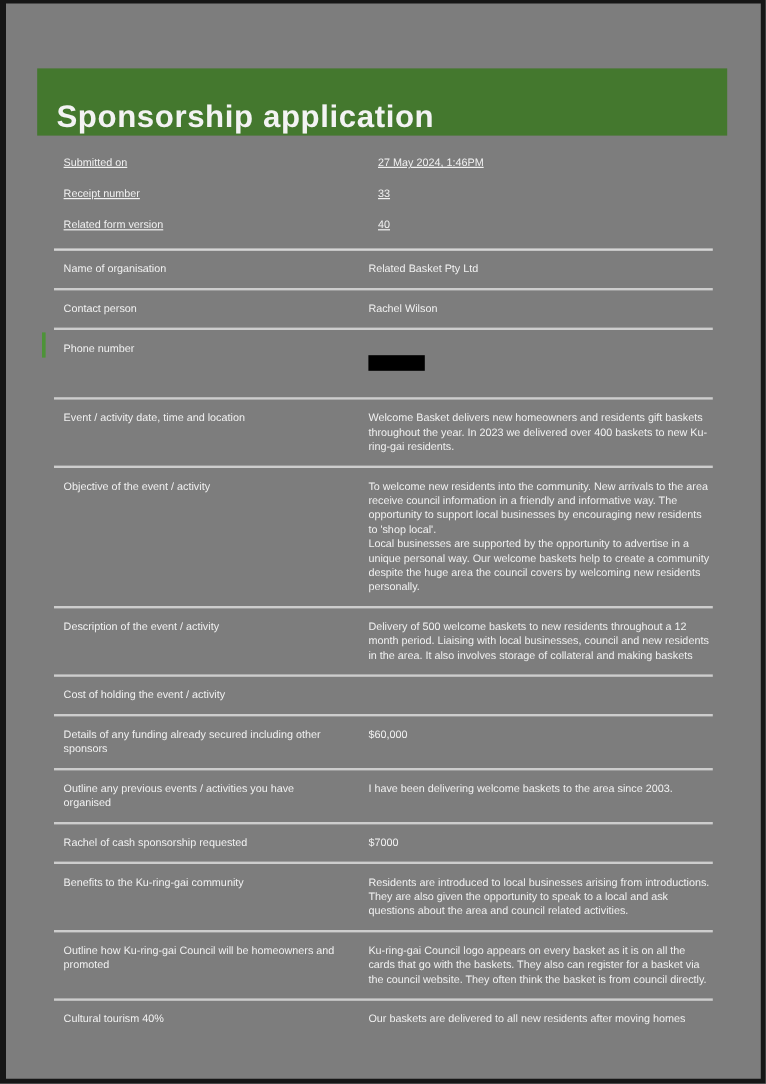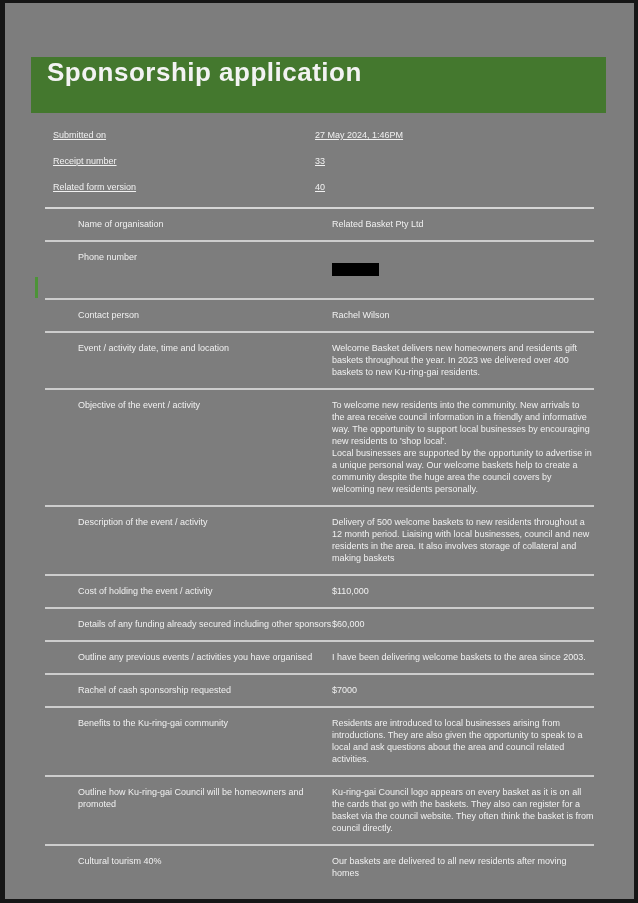--- a/index.html
+++ b/index.html
@@ -15,21 +15,21 @@
     border-width: 3px 4px 4px 5px;
   }
   .page { position: relative; width: 100%; height: 100%; }
 
   
   .banner {
     margin: 54px 28px 0 26px;
     height: 56px;
     background: #44782e;
     display: flex;
-    align-items: flex-start;
+    align-items: flex-end;
   }
   .banner h1 {
     margin: 0 0 0 16px;
     font-size: 26px;
     font-weight: bold;
     letter-spacing: 0.5px;
     color: #f3f3f3;
   }
 
   
@@ -48,23 +48,23 @@
   .field-row {
     display: flex;
     padding: 9px 0 10px 0;
     border-bottom: 2px solid #cdcdcd;
   }
   .field-row:last-child { border-bottom: none; }
   .f-label {
     flex: 0 0 262px;
     padding-left: 8px;
     box-sizing: border-box;
+    padding-right: 24px;
     font-size: 9px;
     line-height: 12px;
-    margin-left: 25px;
   }
   .f-value {
     flex: 1;
     font-size: 9px;
     line-height: 12px;
     white-space: pre-line;
   }
   .redact { background: #000; }
   .redact-sm { width: 47px; height: 13px; }
   .redact-lg { width: 118px; height: 14px; }
@@ -105,29 +105,29 @@
   <div class="green-tick"></div>
 
   <div class="fields">
 
     <div class="field-row">
       <div class="f-label">Name of organisation</div>
       <div class="f-value">Related Basket Pty Ltd</div>
     </div>
 
     <div class="field-row">
+      <div class="f-label">Contact person</div>
+      <div class="f-value">Rachel Wilson</div>
+    </div>
+
+    <div class="field-row">
       <div class="f-label">Phone number</div>
       <div class="f-value">
         <div class="redact redact-sm"></div>
       </div>
-    </div>
-
-    <div class="field-row">
-      <div class="f-label">Contact person</div>
-      <div class="f-value">Rachel Wilson</div>
     </div>
 
 
     <div class="field-row">
       <div class="f-label">Event / activity date, time and location</div>
       <div class="f-value">Welcome Basket delivers new homeowners and residents gift baskets throughout the year. In 2023 we delivered over 400 baskets to new Ku-ring-gai residents.</div>
     </div>
 
     <div class="field-row">
       <div class="f-label">Objective of the event / activity</div>
@@ -135,21 +135,20 @@
 Local businesses are supported by the opportunity to advertise in a unique personal way. Our welcome baskets help to create a community despite the huge area the council covers by welcoming new residents personally.</div>
     </div>
 
     <div class="field-row">
       <div class="f-label">Description of the event / activity</div>
       <div class="f-value">Delivery of 500 welcome baskets to new residents throughout a 12 month period. Liaising with local businesses, council and new residents in the area. It also involves storage of collateral and making baskets</div>
     </div>
 
     <div class="field-row">
       <div class="f-label">Cost of holding the event / activity</div>
-      <div class="f-value">$110,000</div>
     </div>
 
     <div class="field-row">
       <div class="f-label">Details of any funding already secured including other sponsors</div>
       <div class="f-value">$60,000</div>
     </div>
 
     <div class="field-row">
       <div class="f-label">Outline any previous events / activities you have organised</div>
       <div class="f-value">I have been delivering welcome baskets to the area since 2003.</div>

